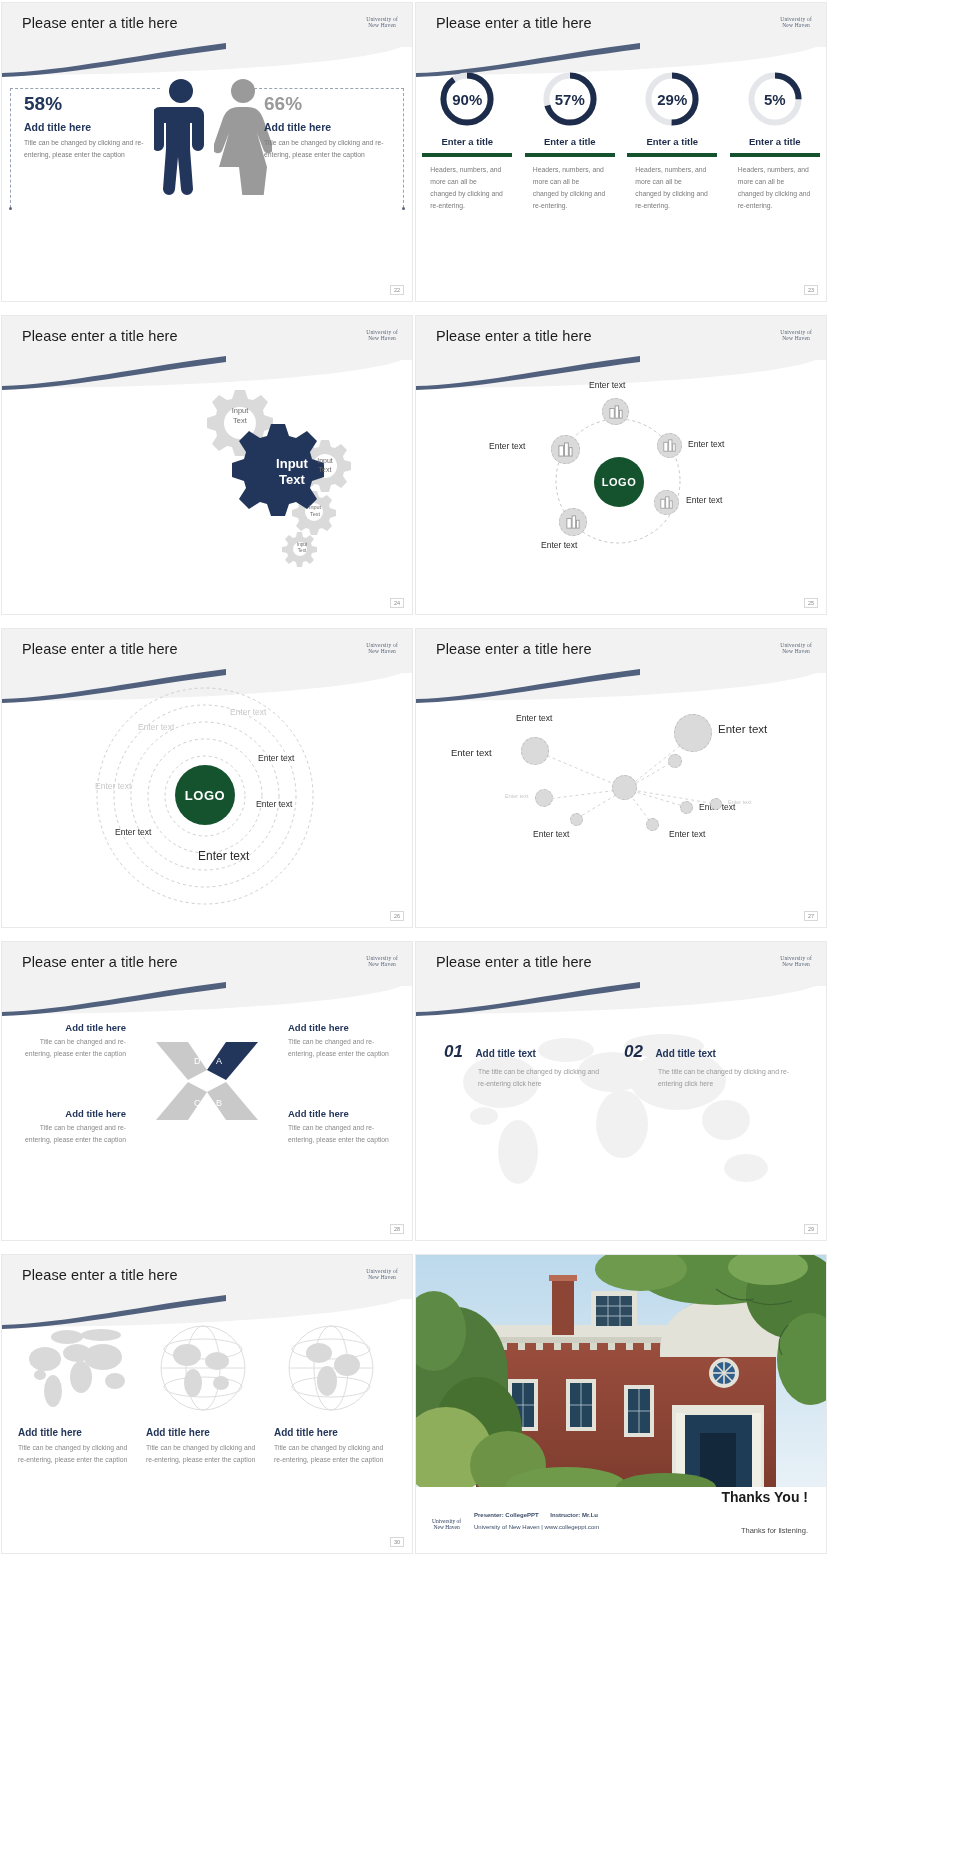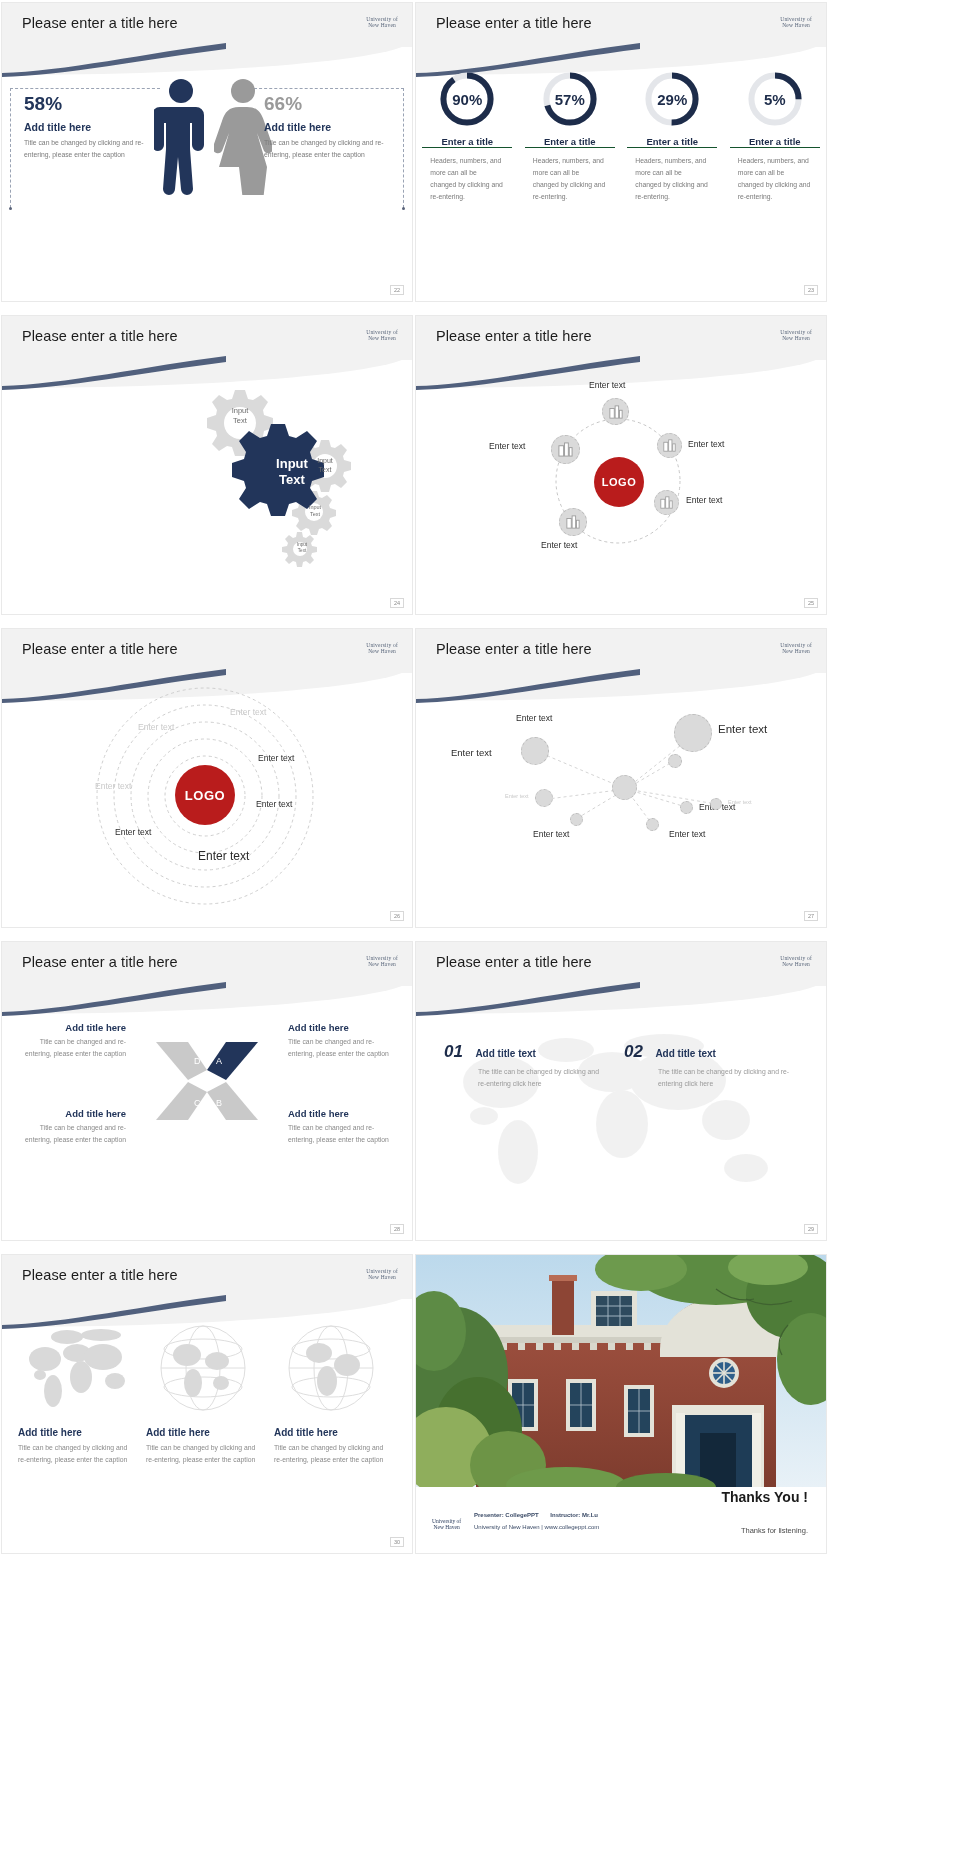--- a/index.html
+++ b/index.html
@@ -72,36 +72,36 @@
   .capt { font-size:6.8px; color:#7b7b7b; line-height:1.7; margin-top:4px; }
   .col-left { position:absolute; left:22px; top:30px; width:120px; }
   .col-right { position:absolute; left:262px; top:30px; width:120px; }
   .figman { position:absolute; left:152px; top:14px; }
   .figwoman { position:absolute; left:212px; top:14px; }
 
   
   .donuts { position:absolute; top:6px; left:0; right:0; display:flex; justify-content:space-around; }
   .donut-col { width:90px; text-align:center; }
   .donut-col .dtitle { font-size:9.5px; font-weight:bold; color:#1d2c4a; margin-top:7px;
-     border-bottom:1px solid #14532d; }
+     padding-bottom:6px; border-bottom:4px solid #14532d; }
   .donut-col .dtext { font-size:6.8px; color:#7b7b7b; line-height:1.75; margin-top:7px; text-align:left; padding:0 8px;}
   .donut-val { position:absolute; left:0; right:0; top:50%; transform:translateY(-50%);
      font-size:15px; font-weight:bold; color:#1d2c4a; }
   .donut-box { position:relative; width:60px; height:60px; margin:0 auto;text-align:center; }
 
   
   .quote-mark { font-family:"Liberation Serif",serif; font-size:26px; color:#d2d2d2; line-height:.8; }
   .quote-txt { font-size:8.4px; color:#3c3c3c; line-height:2.0; }
 
   
   .entertext { font-size:8.5px; color:#2b2b2b; position:absolute; white-space:nowrap; }
   .entertext.dim { color:#c9c9c9; }
   .entertext.big { font-size:12px; }
   .logo-circle {
-    position:absolute; border-radius:50%; background:#b91c1c; color:#fff;
+    position:absolute; border-radius:50%; background:#14532d; color:#fff;
     display:flex; align-items:center; justify-content:center;
     font-weight:bold; letter-spacing:.5px;text-align:center;
   }
   .node-circle {
     position:absolute; border-radius:50%; background:#dadada;
     display:flex; align-items:center; justify-content:center;
     border:1px dashed #bdbdbd;
   }
 
   

